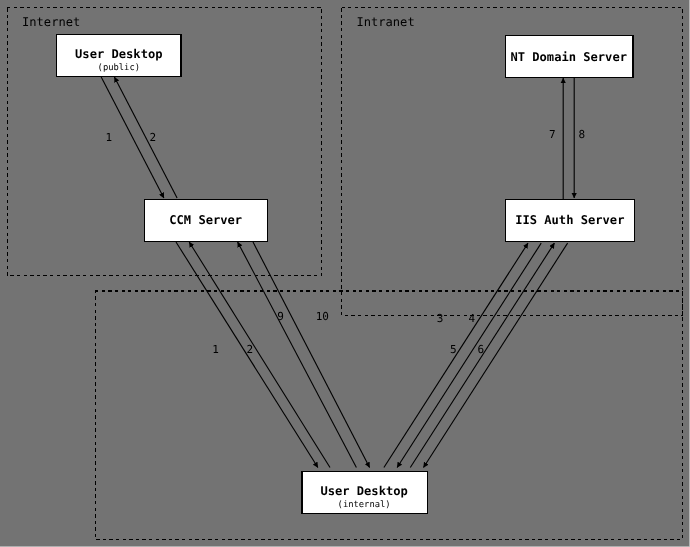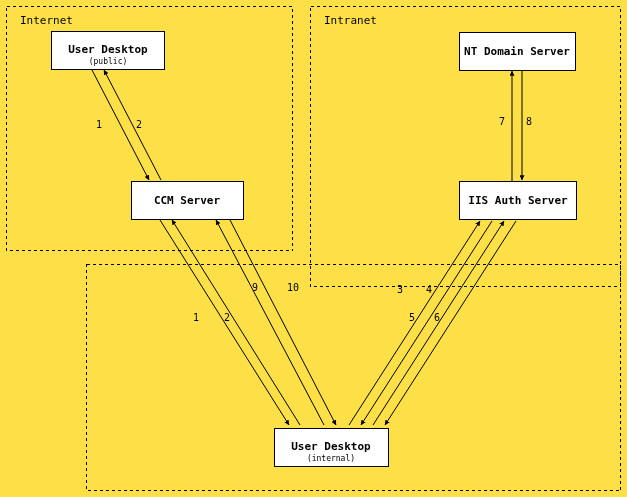--- a/index.html
+++ b/index.html
@@ -7,21 +7,21 @@
     padding: 0;
     background: #ffffff;
   }
   body {
     font-family: "DejaVu Sans Mono", monospace;
   }
   #canvas {
     position: relative;
     width: 627px;
     height: 497px;
-    background: #fde047;
+    background: #737373;
     overflow: hidden;
   }
   #diagram-svg {
     position: absolute;
     left: 0;
     top: 0;
     width: 627px;
     height: 497px;
   }
   .zone-label {

